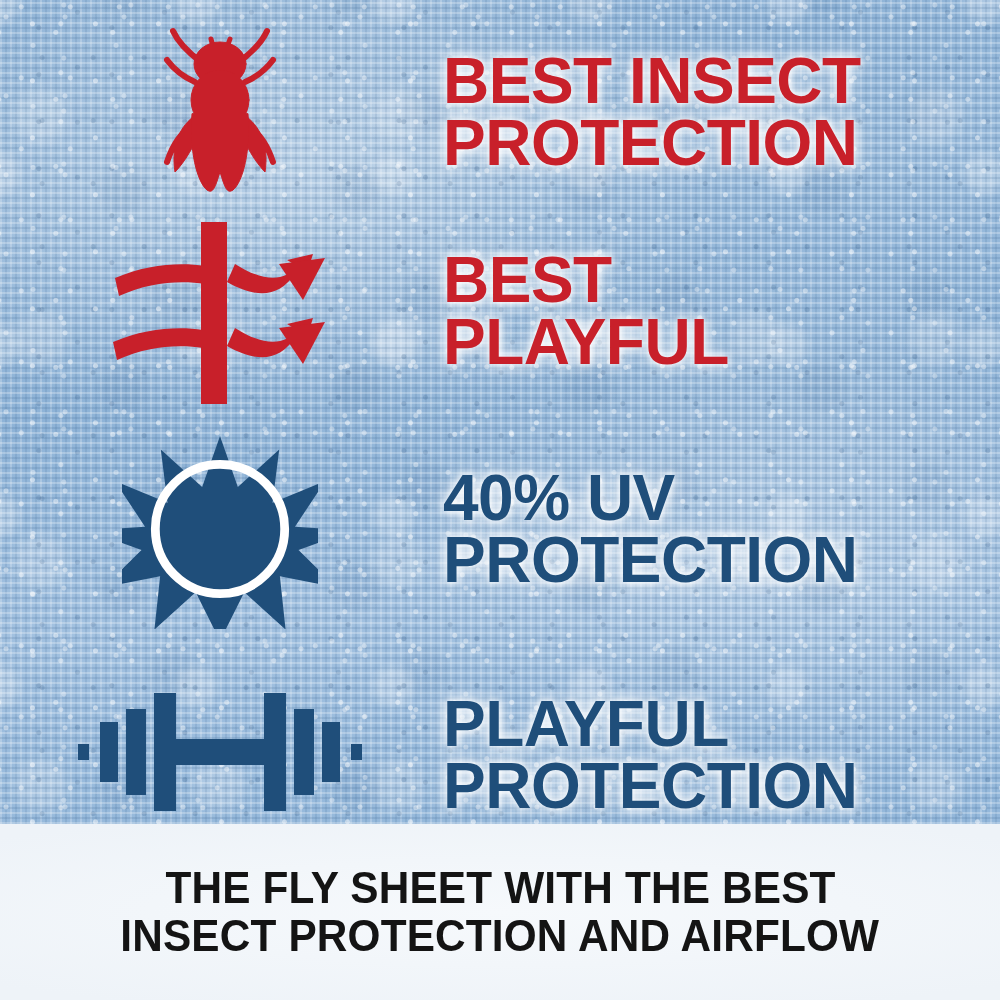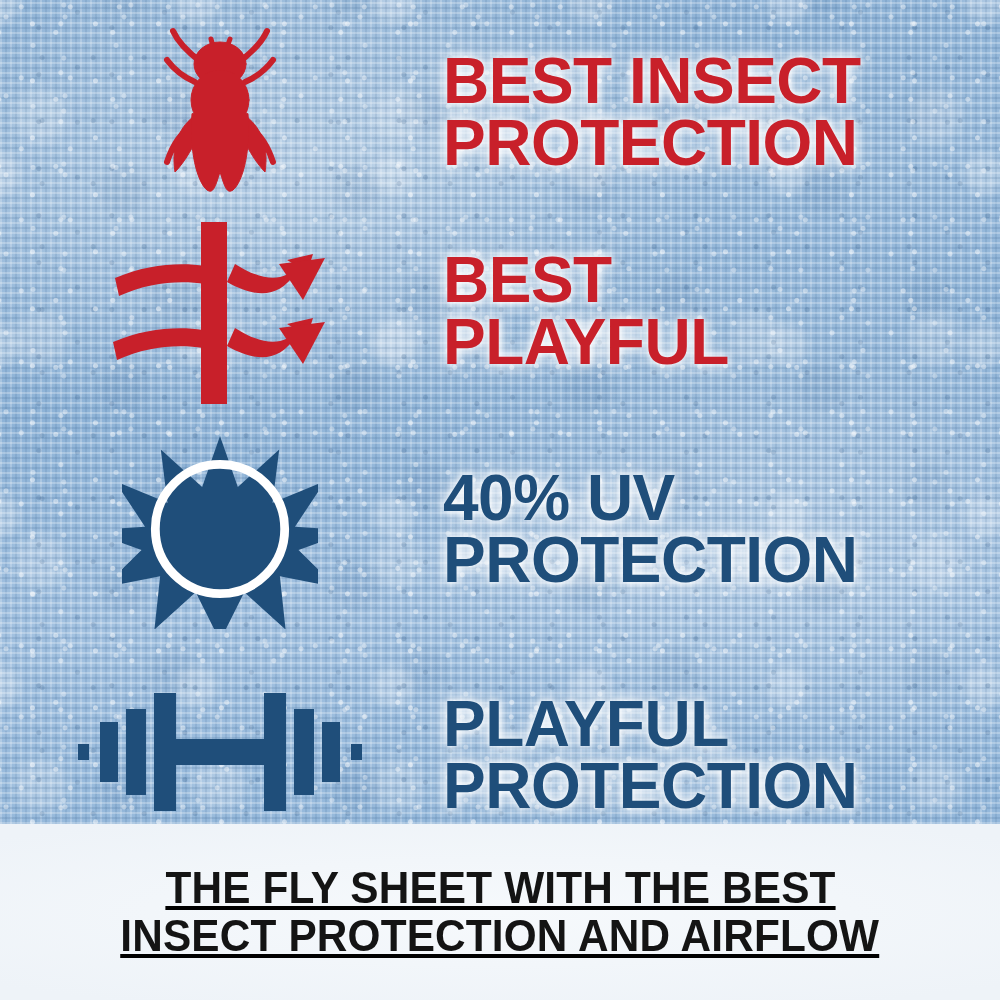--- a/index.html
+++ b/index.html
@@ -84,21 +84,20 @@
     left: 0;
     top: 824px;
     width: 1000px;
     height: 176px;
     background:
       radial-gradient(ellipse 70% 60% at 50% 50%, #f6f9fc 0%, #eef3f8 100%);
     display: flex;
     flex-direction: column;
     align-items: center;
     justify-content: center;
-    text-decoration: underline;
   }
   .caption-line {
     color: #141414;
     font-family: "Liberation Sans Narrow", "Liberation Sans", sans-serif;
     font-weight: 700;
     font-size: 45px;
     line-height: 1.07;
     letter-spacing: 0.2px;
     white-space: nowrap;
     transform: scaleX(0.94);

